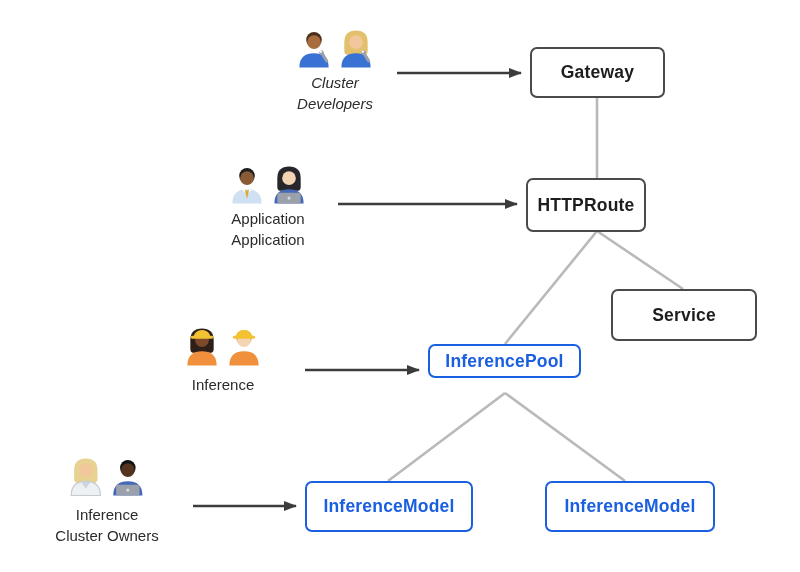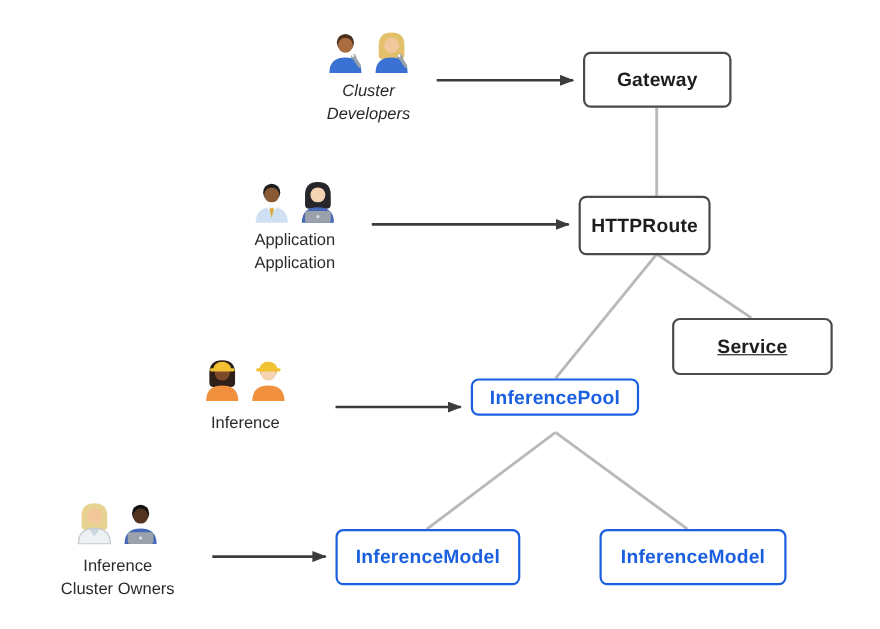--- a/index.html
+++ b/index.html
@@ -56,21 +56,21 @@
       <line x1="338" y1="204" x2="517" y2="204" stroke="#3c3c3c" stroke-width="2.4" marker-end="url(#ah)"></line>
       <line x1="305" y1="370" x2="419" y2="370" stroke="#3c3c3c" stroke-width="2.4" marker-end="url(#ah)"></line>
       <line x1="193" y1="506" x2="296" y2="506" stroke="#3c3c3c" stroke-width="2.4" marker-end="url(#ah)"></line>
     </svg>
 <div class="node dark" style="left: 530px; top: 47px; width: 135px; height: 51px;">
       <span>Gateway</span>
     </div>
     <div class="node dark" style="left: 526px; top: 178px; width: 120px; height: 54px;">
       <span>HTTPRoute</span>
     </div>
-    <div class="node dark" style="left: 611px; top: 289px; width: 146px; height: 52px; text-decoration: underline;">
+    <div class="node dark" style="left: 611px; top: 289px; width: 146px; height: 52px;">
       <span>Service</span>
     </div>
     <div class="node blue" style="left: 428px; top: 344px; width: 153px; height: 34px;">
       <span>InferencePool</span>
     </div>
     <div class="node blue" style="left: 305px; top: 481px; width: 168px; height: 51px;">
       <span>InferenceModel</span>
     </div>
     <div class="node blue" style="left: 545px; top: 481px; width: 170px; height: 51px;">
       <span>InferenceModel</span>

